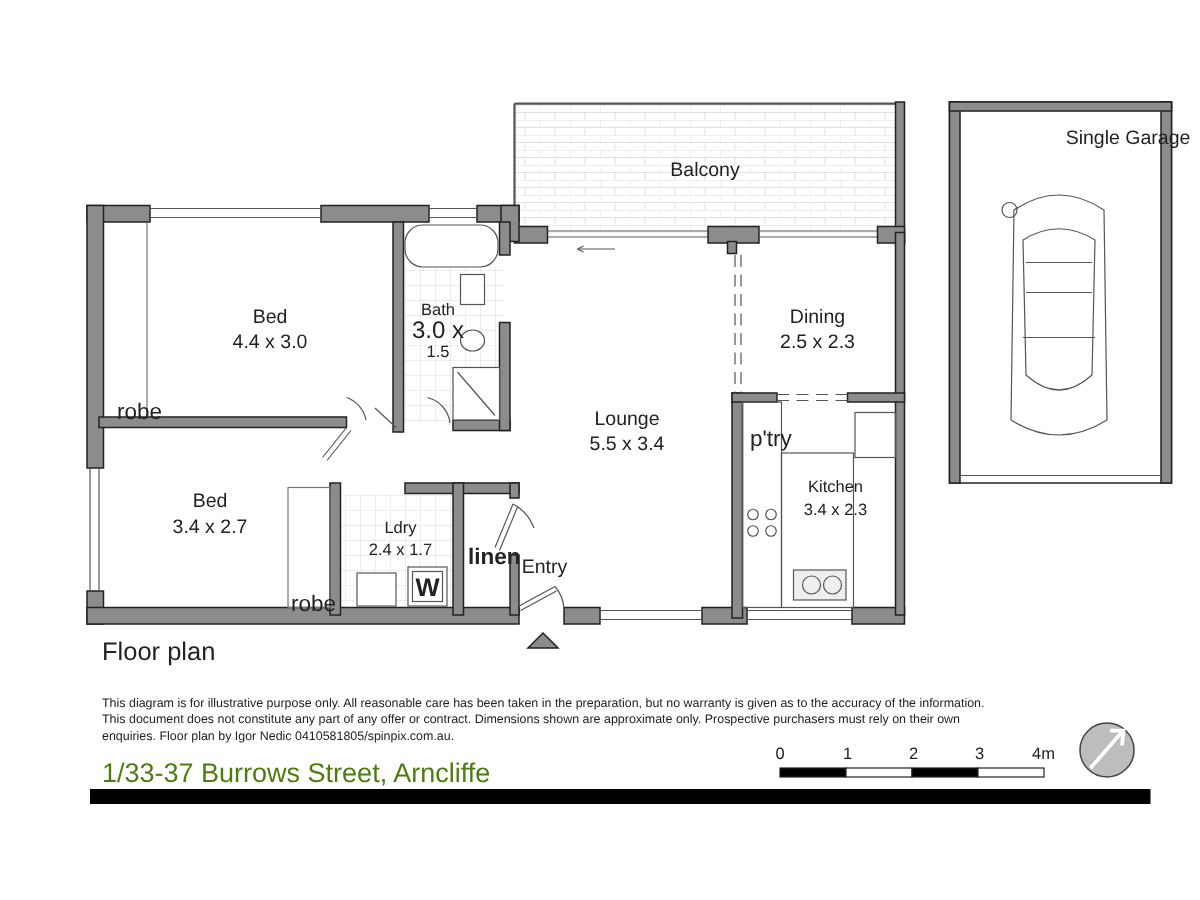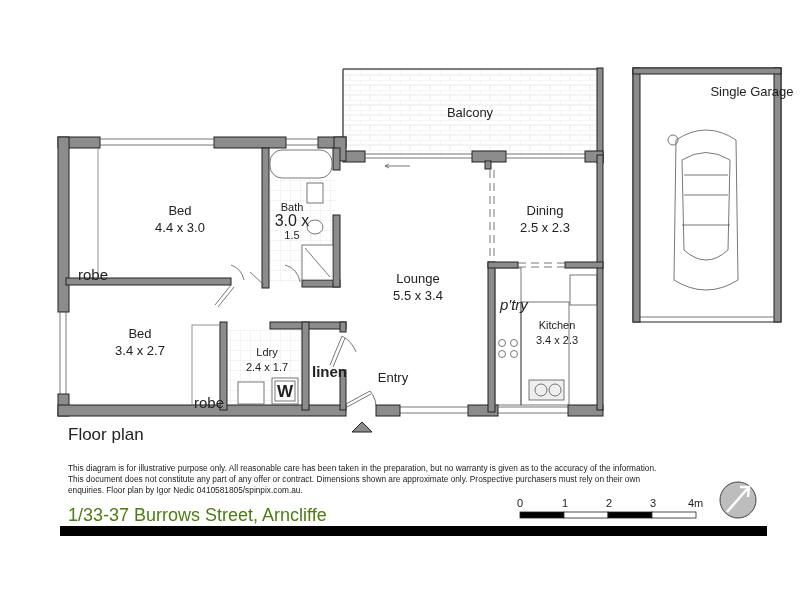--- a/index.html
+++ b/index.html
@@ -210,28 +210,28 @@
     <span class="d">3.4 x 2.7</span>
 </div>
 <div class="lbl" style="left:232px; top:345px; width:70px; font-size:11px; line-height:15px;">
   <span class="n">Ldry</span>
     <span class="d">2.4 x 1.7</span>
 </div>
 <div class="lbl" style="left:522px; top:318px; width:70px; font-size:11px; line-height:15px;">
   <span class="n">Kitchen</span>
     <span class="d">3.4 x 2.3</span>
 </div>
-<div class="lbl" style="left:345px; top:369px; width:36px;margin-left:30px;">
+<div class="lbl" style="left:345px; top:369px; width:36px;">
     <span class="n">Entry</span>
   </div>
 
 <div class="small" style="left:78px; top:266px;">robe</div>
 <div class="small" style="left:194px; top:394px;">robe</div>
 <div class="small" style="left:312px; top:363px;font-weight:bold;">linen</div>
-<div class="small" style="left:500px; top:296px;font-style:italic;">p'try</div>
+<div class="small" style="left:500px; top:284px;">p'try</div>
 <div class="small" style="left:277px; top:382px; font-size:17px; font-weight:bold;">W</div>
 
 <div class="title">Floor plan</div>
 <div class="disclaimer">This diagram is for illustrative purpose only. All reasonable care has been taken in the preparation, but no warranty is given as to the accuracy of the information. This document does not constitute any part of any offer or contract. Dimensions shown are approximate only. Prospective purchasers must rely on their own enquiries. Floor plan by Igor Nedic 0410581805/spinpix.com.au.</div>
 <div class="address">1/33-37 Burrows Street, Arncliffe</div>
 <div class="bottom-bar"></div>
 
 <div class="scale-lbl" style="left:517px;">0</div>
 <div class="scale-lbl" style="left:562px;">1</div>
 <div class="scale-lbl" style="left:606px;">2</div>

